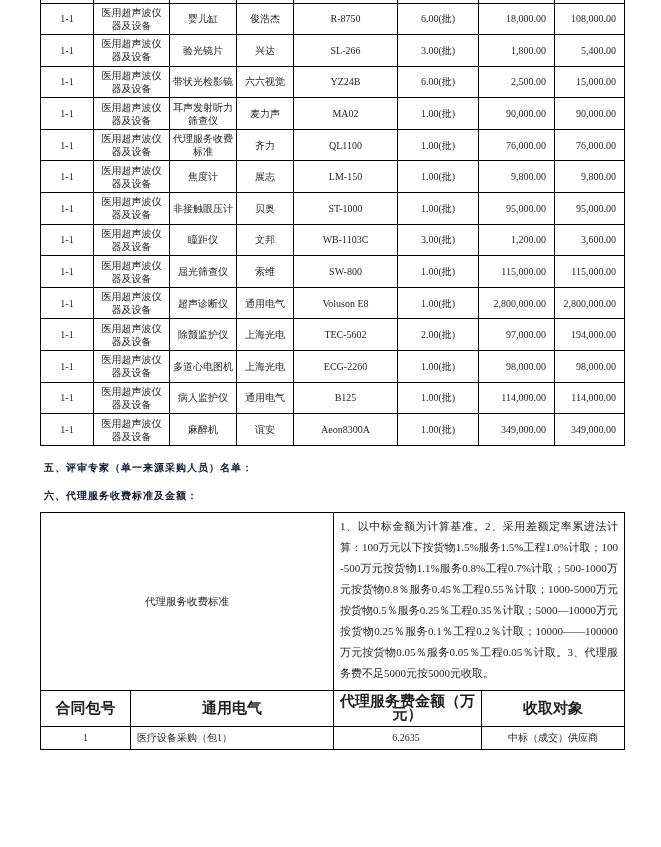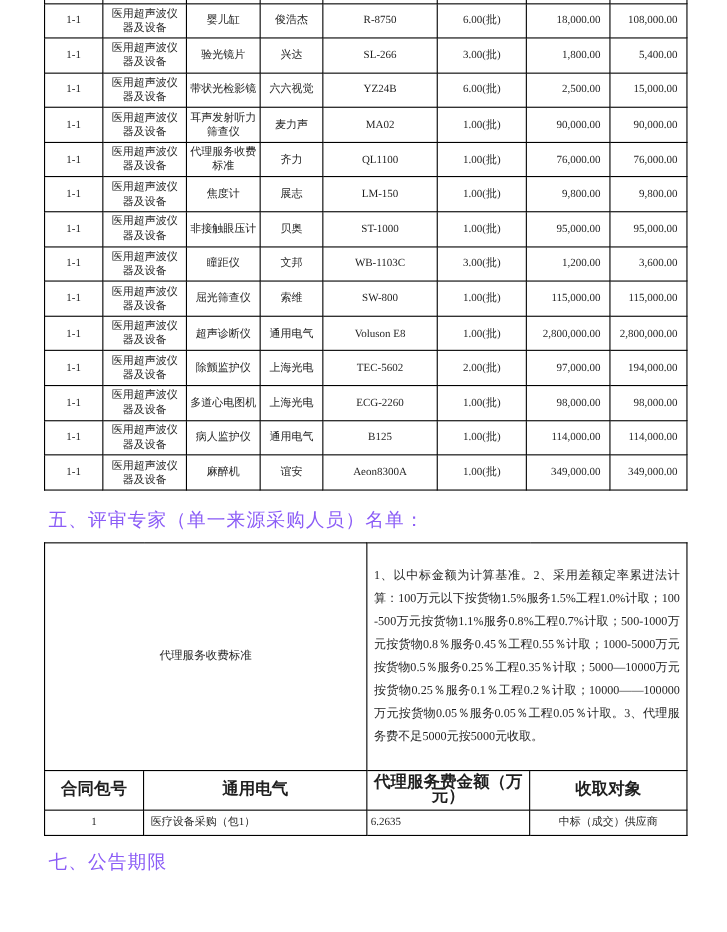--- a/index.html
+++ b/index.html
@@ -39,24 +39,24 @@
   .main-table tr { height: 31.6px; }
   .main-table tr.cut-row { height: 3px; }
   .main-table tr.cut-row td { border-top: none; padding: 0; }
   .main-table td.ctr { text-align: center; }
   .main-table td.cat { text-align: center; padding: 1px 4px; }
   .main-table td.num { text-align: right; padding-right: 8px; }
 
   
   .sec-heading {
     margin: 0 0 0 44px;
-    font-size: 17px;
-    font-weight: normal;
+    font-size: 10px;
+    font-weight: bold;
     letter-spacing: 1px;
-    color: #8b5cf6;
+    color: #0f172a;
   }
   .sec-body {
     margin: 0 0 0 74px;
     font-size: 11px;
     font-weight: bold;
     color: #1a1a1a;
   }
   #heading-5 { padding-top: 15px; }
   #names-line { padding-top: 10px; }
   #heading-6 { padding-top: 14px; }
@@ -66,28 +66,28 @@
   
   .fee-table { margin-top: 9px; }
   .fee-table td { vertical-align: middle; }
   .fee-table .standard-row { height: 178px; }
   .fee-table td.standard-label { text-align: center; font-size: 10.5px; font-family: Liberation Serif, serif; }
   .fee-table td.standard-terms {
     vertical-align: top;
     text-align: justify;
     font-size: 11px;
     line-height: 21px;
-    padding: 19px 6px;
+    padding: 3px 6px;
   }
   .fee-table .fee-header-row { height: 36px; }
   .fee-table .fee-header-row td { text-align: center; font-weight: bold; font-size: 15px; }
   .fee-table .fee-data-row { height: 23px; }
   .fee-table td.c { text-align: center; }
   .fee-table td.l { text-align: left; padding-left: 6px; }
-  .fee-table td.r { text-align: left; padding-right: 6px; margin-top: 20px; }
+  .fee-table td.r { text-align: center; padding-right: 6px; margin-top: 20px; }
 </style>
 </head>
 <body>
 
 <div class="page">
 
   <table class="grid main-table">
     <colgroup>
       <col style="width:53px">
         <col style="width:76px">
@@ -247,20 +247,21 @@
           <td class="ctr">Aeon8300A</td>
           <td class="ctr">1.00(批)</td>
           <td class="num">349,000.00</td>
           <td class="num">349,000.00</td>
         </tr>
       </tbody>
   </table>
 
   <div id="heading-5" class="sec-heading">五、评审专家（单一来源采购人员）名单：</div>
 
+  <div id="heading-6" class="sec-heading">六、代理服务收费标准及金额：</div>
 
   <table class="grid fee-table">
     <colgroup>
       <col style="width:90px">
         <col style="width:203px">
         <col style="width:148px">
         <col style="width:143px">
     </colgroup>
     <tbody>
       <tr class="standard-row">
@@ -275,15 +276,14 @@
       </tr>
       <tr class="fee-data-row">
         <td class="c">1</td>
         <td class="l">医疗设备采购（包1）</td>
         <td class="r">6.2635</td>
         <td class="c">中标（成交）供应商</td>
       </tr>
     </tbody>
   </table>
 
-  <div id="heading-7" class="sec-heading">七、公告期限</div>
 
 </div>
 
 </body></html>

